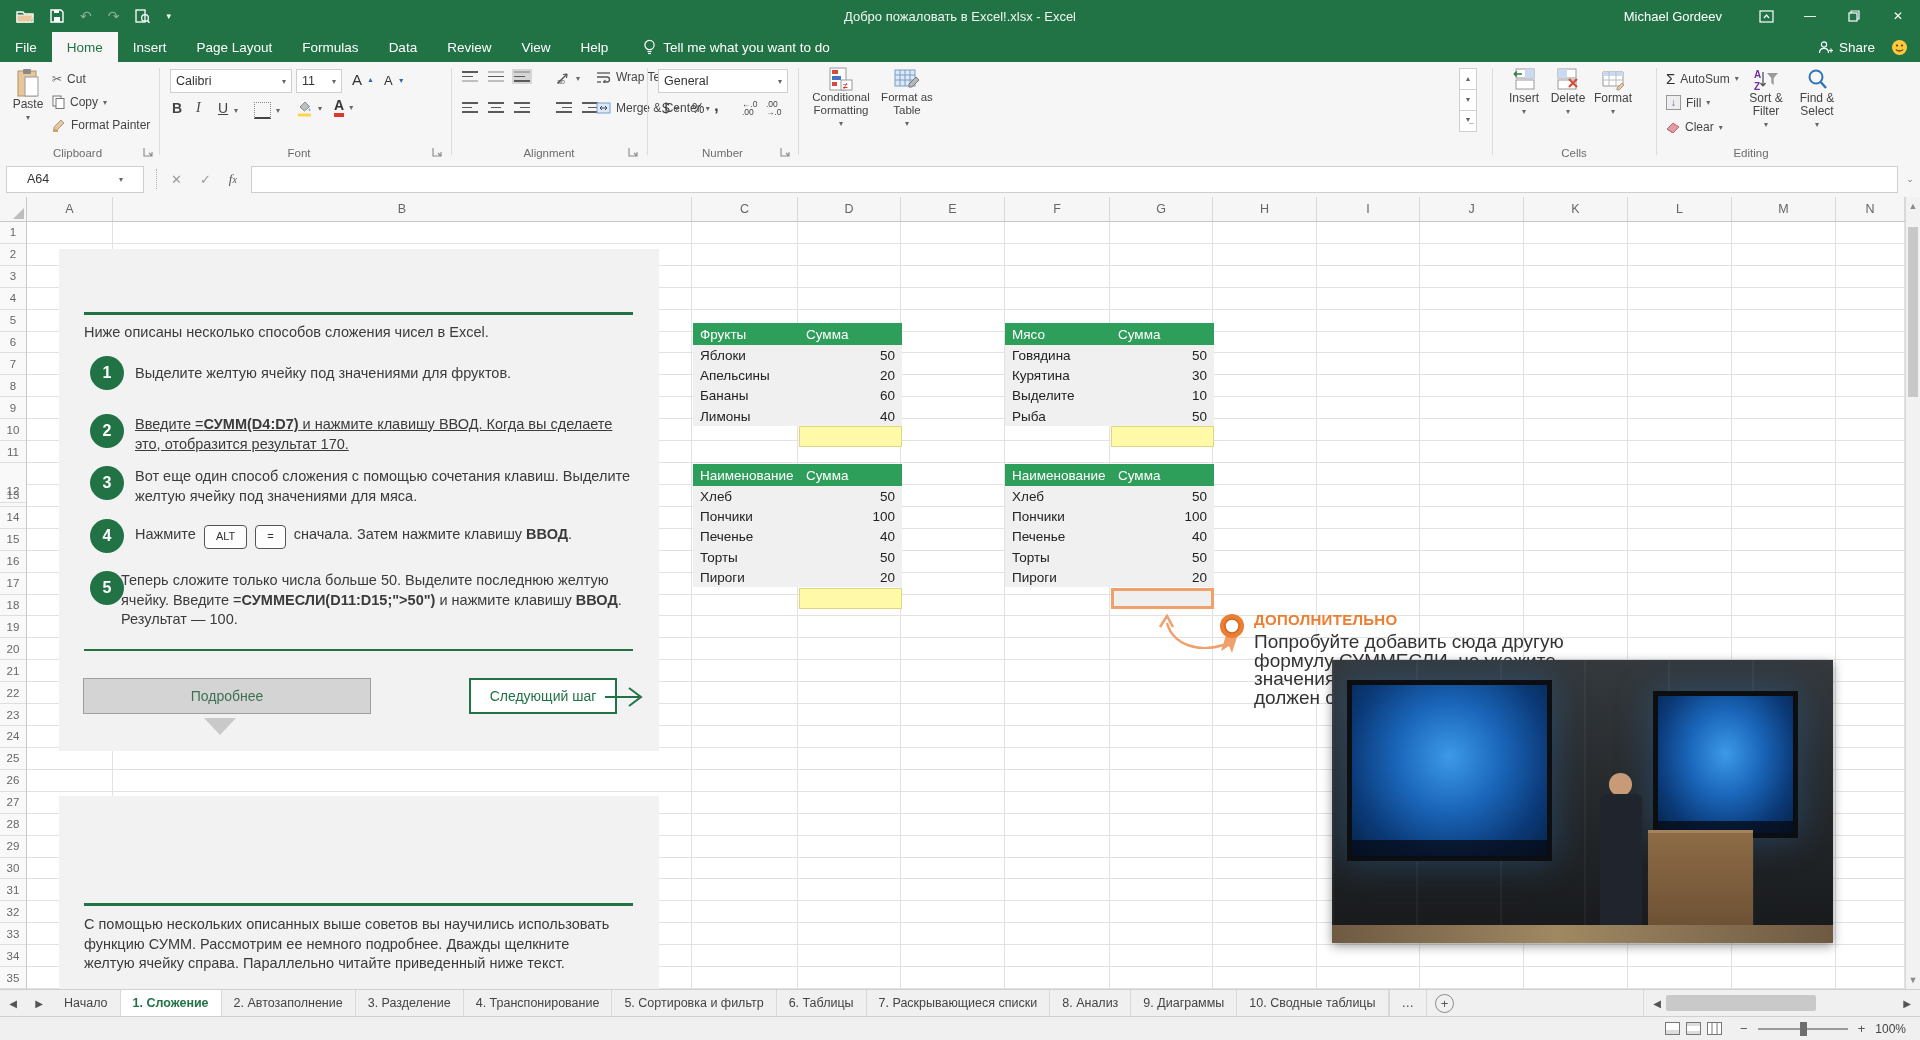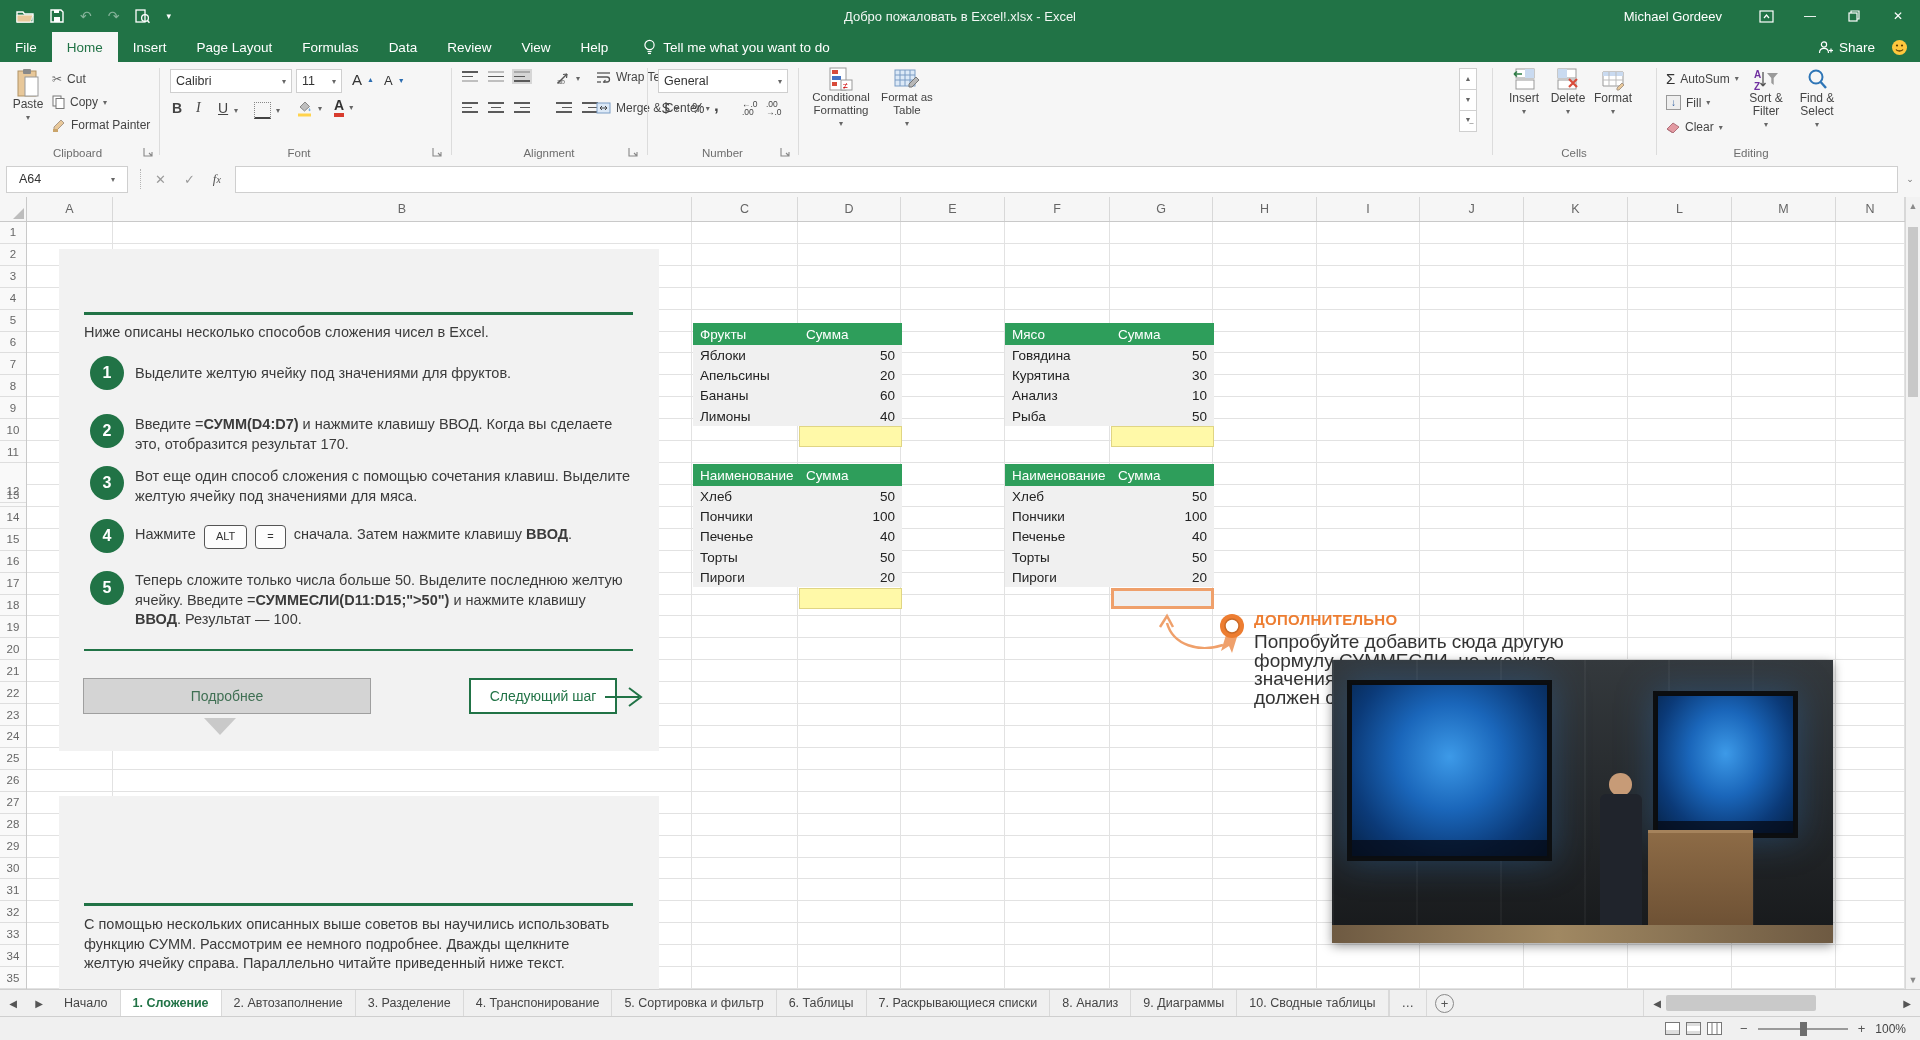--- a/index.html
+++ b/index.html
@@ -42,21 +42,21 @@
   .s-gt{color:#2E9E5B;}
   .s-bb{border-bottom:2px solid #000;}
   .s-gb{border-bottom:2px solid #2E9E5B;}
   .s-glb{border-left:2px solid #2E9E5B;border-bottom:2px solid #2E9E5B;}
   .s-grb{border-right:2px solid #2E9E5B;border-bottom:2px solid #2E9E5B;}
   .s-gr{border-right:2px solid #2E9E5B;}
   .s-empty{border:2px solid #c6c6c6;}
 
   
   .fbar{position:absolute;left:0;top:161px;right:0;height:36px;background:#f6f6f6;border-bottom:1px solid #d0d0d0;display:flex;align-items:center;}
-  .namebox{width:96px;height:25px;background:#fff;border:1px solid #cfcfcf;margin-left:6px;display:flex;align-items:center;padding:0 12px;font-size:12.5px;color:#333;}
+  .namebox{width:96px;height:25px;background:#fff;border:1px solid #cfcfcf;margin-left:6px;display:flex;align-items:center;padding:0 20px;font-size:12.5px;color:#333;}
   .fxicons{display:flex;align-items:center;gap:18px;margin:0 14px;color:#9a9a9a;font-size:13px;}
   .finput{flex:1;height:25px;background:#fff;border:1px solid #cfcfcf;margin-right:4px;}
 
   
   .corner{position:absolute;left:0;top:197px;width:27px;height:25px;background:#f6f6f6;border-right:1px solid #c9c9c9;border-bottom:1px solid #c9c9c9;box-sizing:border-box;}
   .corner:after{content:"";position:absolute;right:2px;bottom:2px;border-left:11px solid transparent;border-bottom:11px solid #bdbdbd;}
   .colhdrs{position:absolute;left:27px;top:197px;width:1878px;height:25px;background:#f6f6f6;border-bottom:1px solid #c9c9c9;box-sizing:border-box;overflow:hidden;}
   .ch{position:absolute;top:0;height:24px;display:flex;align-items:center;justify-content:center;font-size:12.5px;color:#666;border-right:1px solid #d8d8d8;box-sizing:border-box;}
   .rowhdrs{position:absolute;left:0;top:222px;width:27px;height:767px;background:#f9f9f9;border-right:1px solid #c9c9c9;box-sizing:border-box;overflow:hidden;}
   .rh{position:absolute;left:0;width:26px;display:flex;align-items:center;justify-content:center;font-size:11.5px;color:#666;border-bottom:1px solid #dedede;box-sizing:border-box;}
@@ -600,33 +600,33 @@
     <div class="card" style="left:32px;top:27px;width:600px;height:502px;">
       <div class="greenrule" style="left:25px;top:63px;width:549px;"></div>
       <div class="abs steptext" style="left:25px;top:74px;">Ниже описаны несколько способов сложения чисел в Excel.</div>
       <div id="steps">
           <div class="abs" style="left: 31px; top: 107px; width: 545px;">
             <div class="scircle">1</div>
             <div class="steptext" style="margin-left: 45px; padding-top: 8px;"><span>Выделите желтую ячейку под значениями для фруктов.</span></div>
           </div>
           <div class="abs" style="left: 31px; top: 165px; width: 545px;">
             <div class="scircle">2</div>
-            <div class="steptext" style="margin-left: 45px; padding-top: 1px;"><span>Введите =</span><span style="font-weight: bold;">СУММ(D4:D7)</span><span> и нажмите клавишу ВВОД. Когда вы сделаете это, отобразится результат 170.</span></div>
+            <div class="steptext" style="margin-left: 45px; padding-top: 1px; text-decoration: underline;"><span>Введите =</span><span style="font-weight: bold;">СУММ(D4:D7)</span><span> и нажмите клавишу ВВОД. Когда вы сделаете это, отобразится результат 170.</span></div>
           </div>
           <div class="abs" style="left: 31px; top: 217px; width: 545px;">
             <div class="scircle">3</div>
             <div class="steptext" style="margin-left: 45px; padding-top: 1px;"><span>Вот еще один способ сложения с помощью сочетания клавиш. Выделите желтую ячейку под значениями для мяса.</span></div>
           </div>
           <div class="abs" style="left: 31px; top: 270px; width: 545px;">
             <div class="scircle">4</div>
             <div class="steptext" style="margin-left: 45px; padding-top: 6px;"><span>Нажмите </span><span class="keycap">ALT</span><span class="keycap">=</span><span> сначала. Затем нажмите клавишу </span><span style="font-weight: bold;">ВВОД</span><span>.</span></div>
           </div>
           <div class="abs" style="left: 31px; top: 322px; width: 545px;">
             <div class="scircle">5</div>
-            <div class="steptext" style="margin-left: 45px; padding-top: 0px;"><span>Теперь сложите только числа больше 50. Выделите последнюю желтую ячейку. Введите =</span><span style="font-weight: bold;">СУММЕСЛИ(D11:D15;"&gt;50")</span><span> и нажмите клавишу </span><span style="font-weight: bold;">ВВОД</span><span>. Результат — 100.</span></div>
+            <div class="steptext" style="margin-left: 31px; padding-top: 0px;"><span>Теперь сложите только числа больше 50. Выделите последнюю желтую ячейку. Введите =</span><span style="font-weight: bold;">СУММЕСЛИ(D11:D15;"&gt;50")</span><span> и нажмите клавишу </span><span style="font-weight: bold;">ВВОД</span><span>. Результат — 100.</span></div>
           </div>
         </div>
       <div class="greenrule" style="left:25px;top:400px;width:549px;height:2px;"></div>
       <div class="morebtn" style="left:24px;top:429px;width:288px;height:36px;">Подробнее</div>
       <div class="downarrow" style="left:145px;top:469px;"></div>
       <div class="nextbtn" style="left:410px;top:429px;width:148px;height:36px;">Следующий шаг</div>
       <svg class="abs" style="left:544px;top:437px;" width="46" height="22" viewBox="0 0 46 22">
         <path d="M2 11 H36 M26 2 L38 11 L26 20" fill="none" stroke="#217346" stroke-width="2"></path>
       </svg>
     </div>
@@ -667,21 +667,21 @@
           </div>
           <div class="xt-row" style="height: 20.3px;">
             <div class="xt-c1" style="width: 106px;">Говядина</div>
             <div class="xt-c2" style="width: 103px;">50</div>
           </div>
           <div class="xt-row" style="height: 20.3px;">
             <div class="xt-c1" style="width: 106px;">Курятина</div>
             <div class="xt-c2" style="width: 103px;">30</div>
           </div>
           <div class="xt-row" style="height: 20.3px;">
-            <div class="xt-c1" style="width: 106px;">Анализ</div>
+            <div class="xt-c1" style="width: 106px;">Выделите</div>
             <div class="xt-c2" style="width: 103px;">10</div>
           </div>
           <div class="xt-row" style="height: 20.3px;">
             <div class="xt-c1" style="width: 106px;">Рыба</div>
             <div class="xt-c2" style="width: 103px;">50</div>
           </div>
         </div>
         <div class="cell-yellow" style="left: 1084px; top: 204.2px; width: 103px; height: 21px;"></div>
         <div class="xt" style="left: 666px; top: 242px; width: 209px;">
           <div class="xt-hdr" style="height: 22px;">

